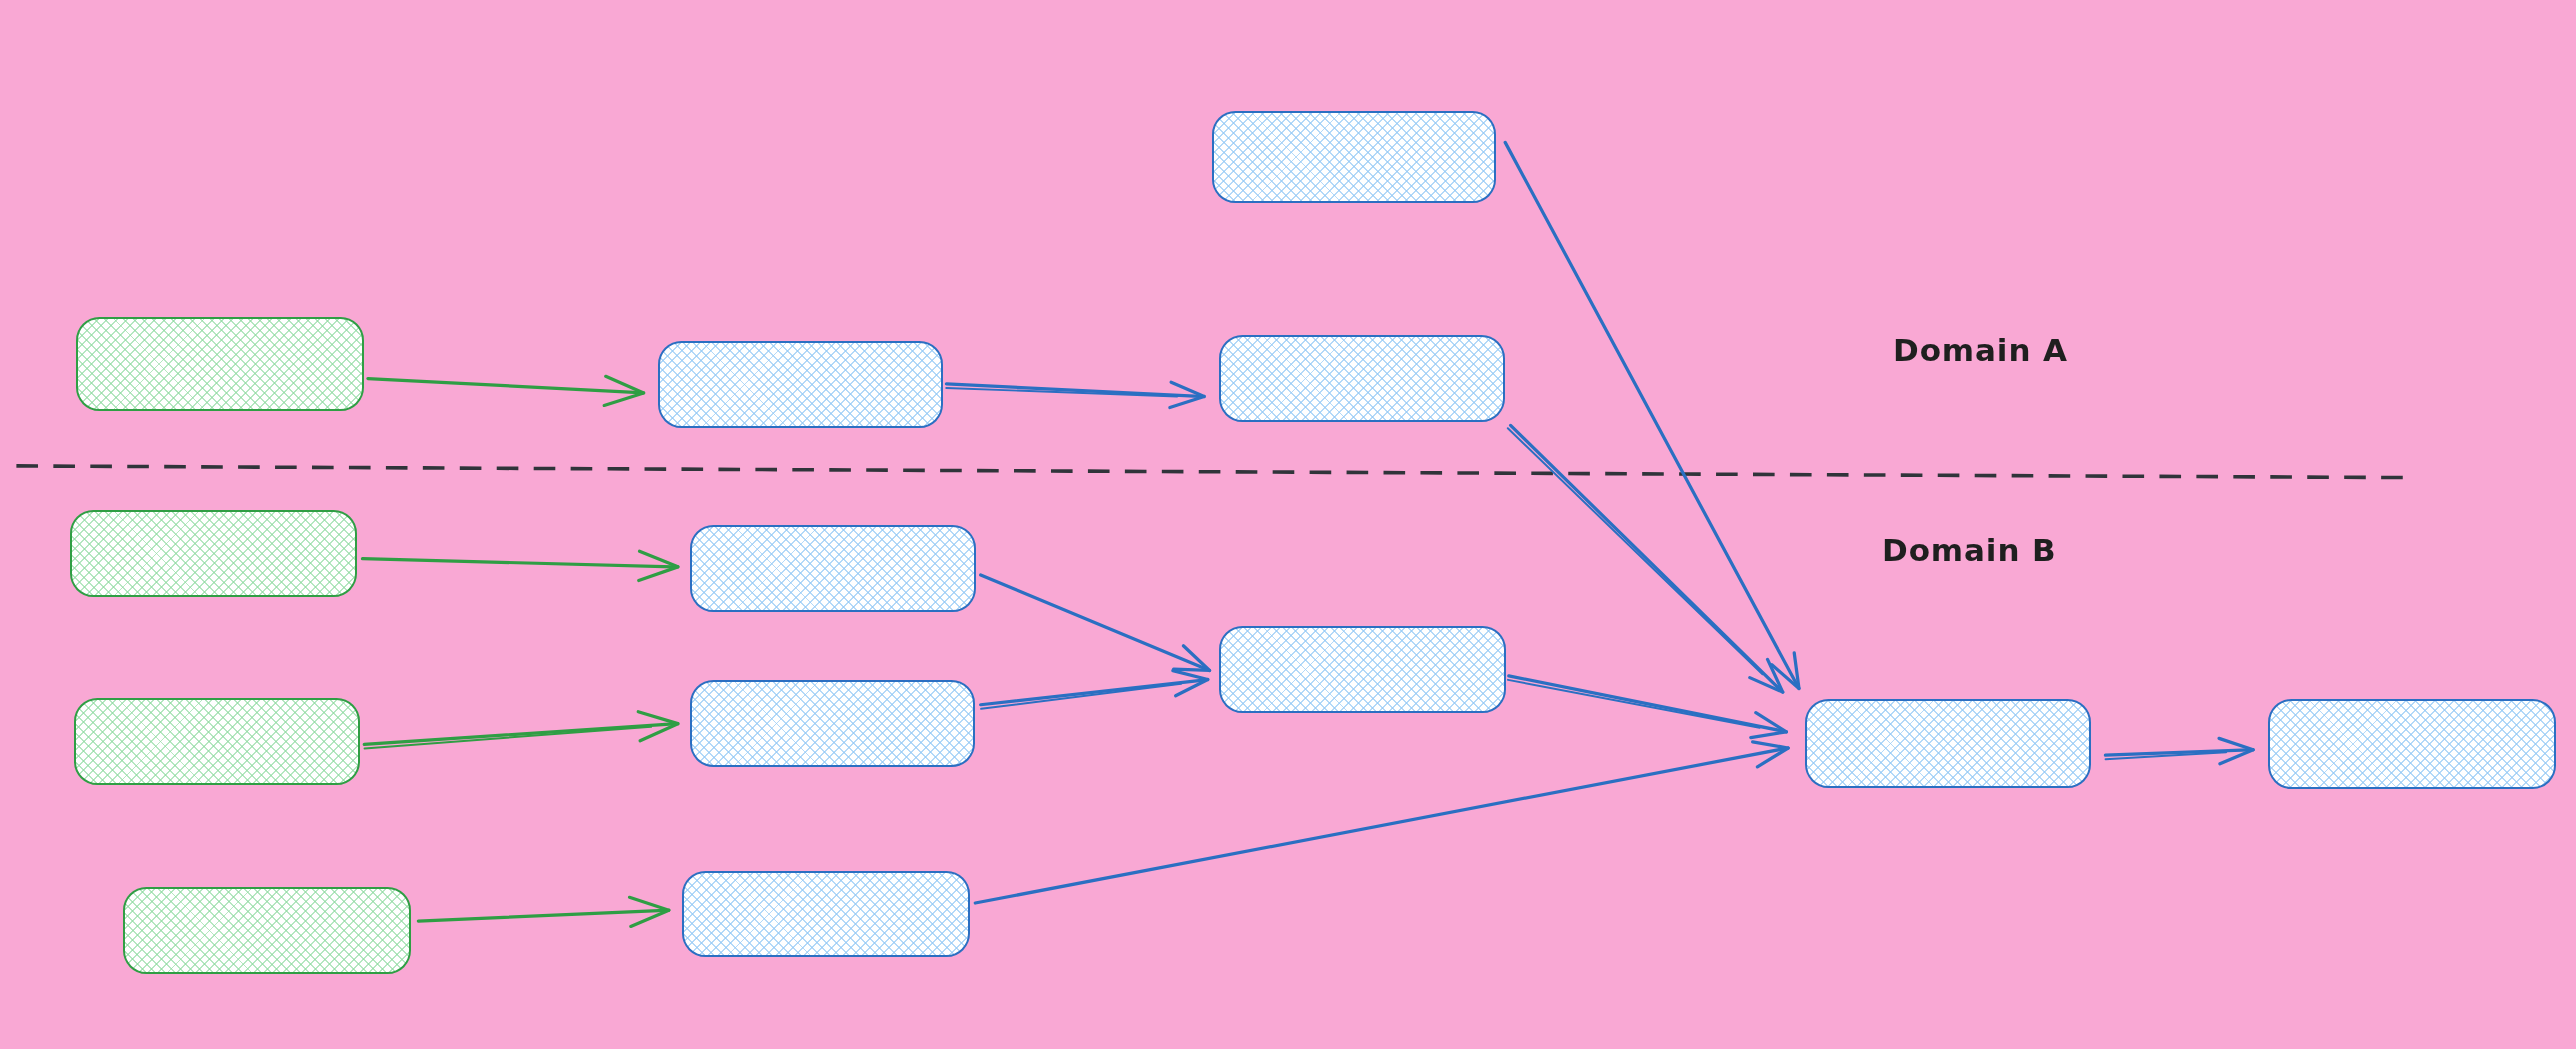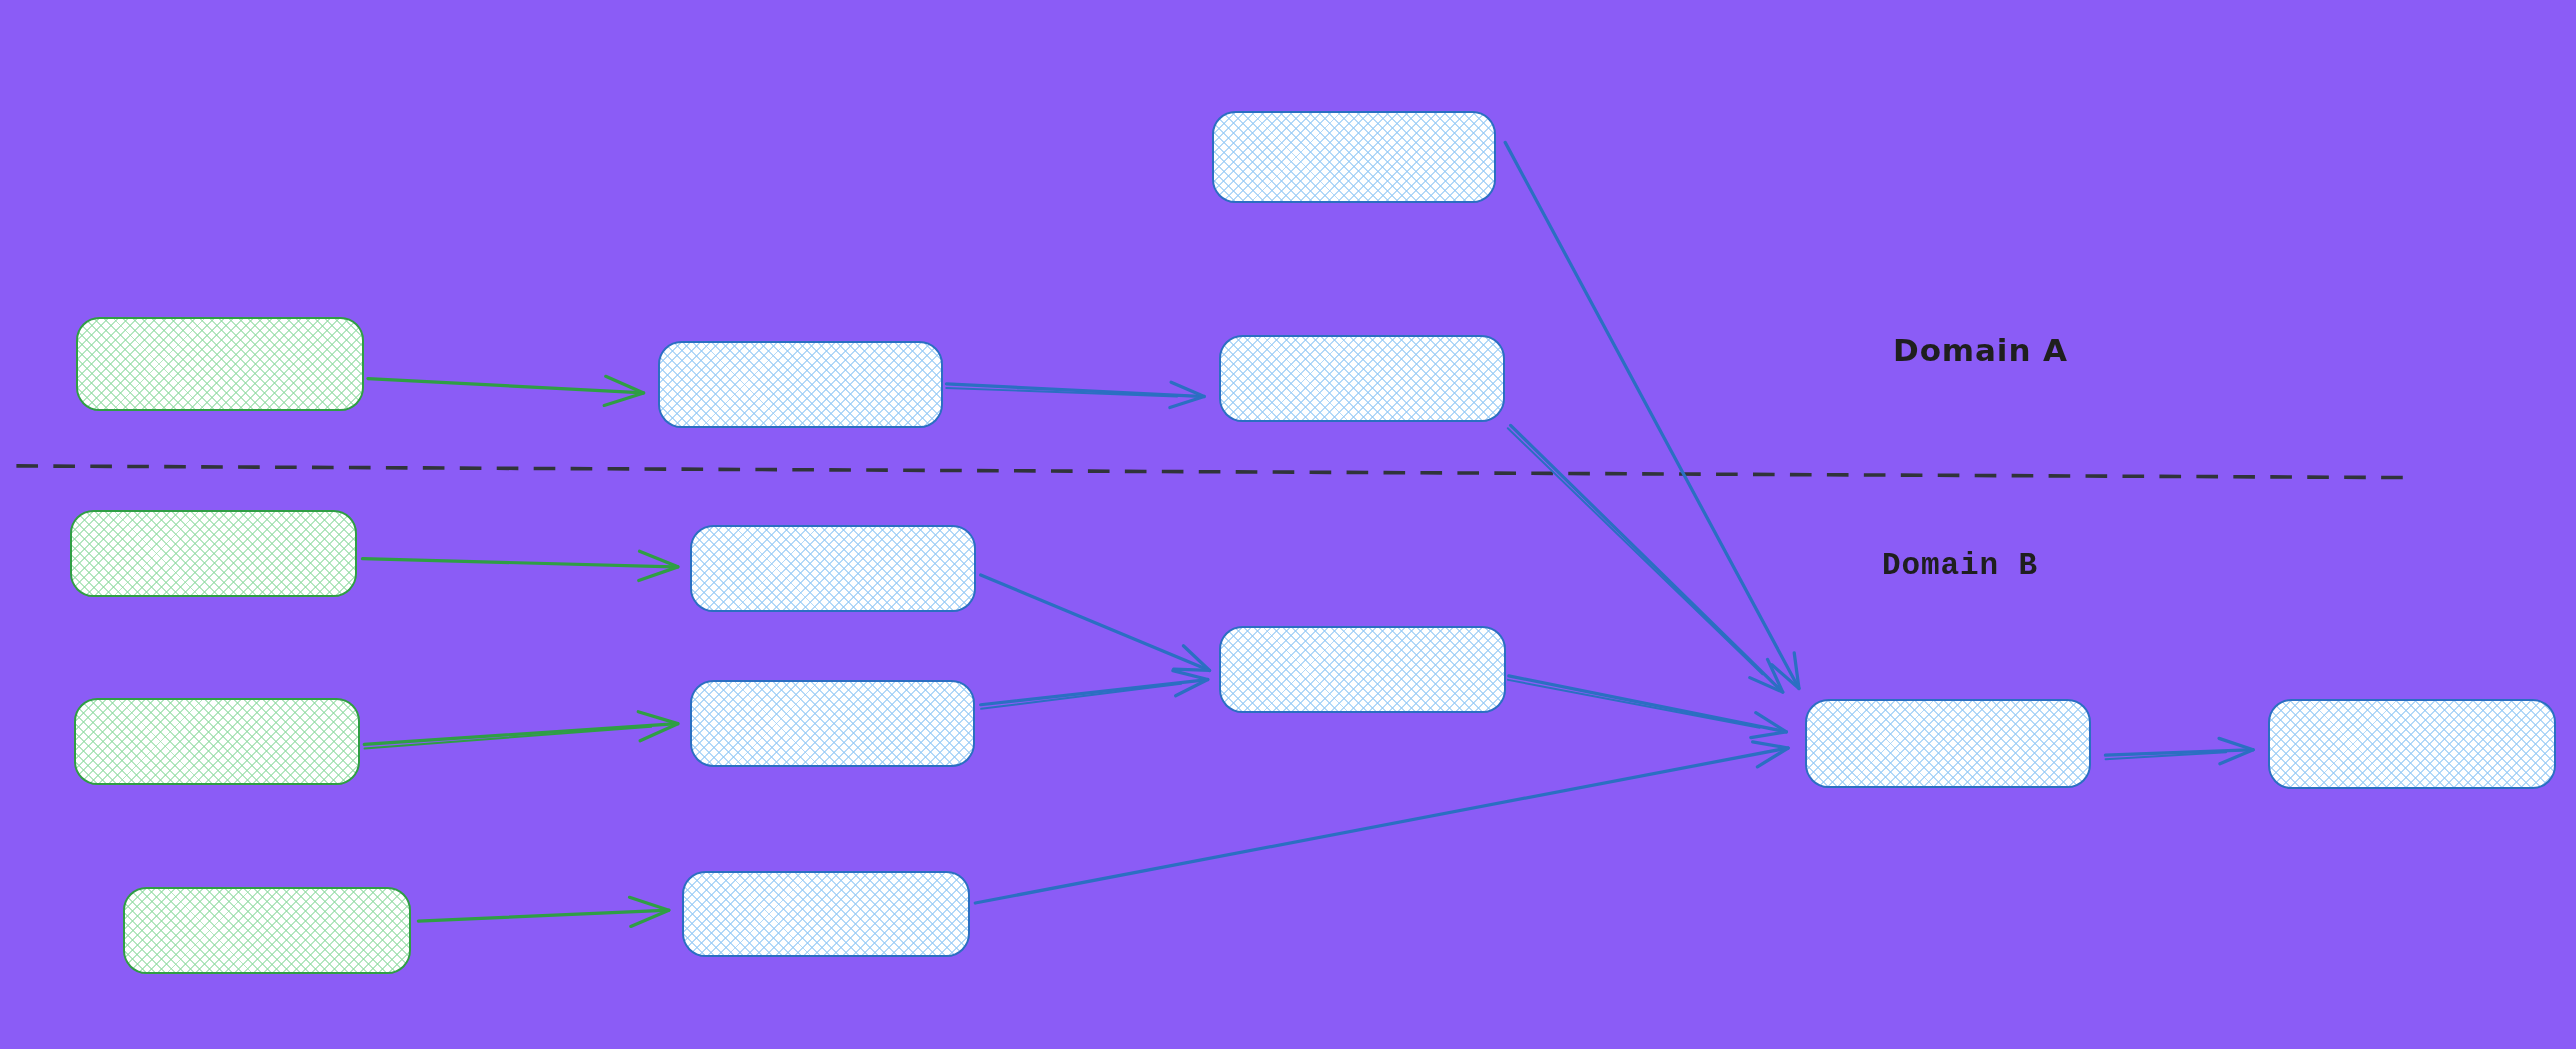--- a/index.html
+++ b/index.html
@@ -1,19 +1,19 @@
 <!DOCTYPE html>
 <html style="font-size:14.4px"><head>
 <meta charset="utf-8">
 <style>
   html,body{margin:0;padding:0;background:#ffffff;}
   #canvas{
     position:relative;
     width:2576px;height:1049px;
-    background:#8b5cf6;
+    background:#f9a8d4;
     overflow:hidden;
     font-family:"DejaVu Sans", sans-serif;
   }
   #edge-layer{position:absolute;left:0;top:0;width:2576px;height:1049px;}
   #node-layer{position:absolute;left:0;top:0;width:2576px;height:1049px;}
   .node{
     position:absolute;
     box-sizing:border-box;
     border:2.7px solid;
     border-radius:23.4px;
@@ -123,15 +123,15 @@
       <div class="node blue" style="left: 690px; top: 525px; width: 286px; height: 87px;"></div>
       <div class="node green" style="left: 74px; top: 698px; width: 286px; height: 87px;"></div>
       <div class="node blue" style="left: 690px; top: 680px; width: 285px; height: 87px;"></div>
       <div class="node blue" style="left: 1219px; top: 626px; width: 287px; height: 87px;"></div>
       <div class="node green" style="left: 123px; top: 887px; width: 288px; height: 87px;"></div>
       <div class="node blue" style="left: 682px; top: 871px; width: 288px; height: 86px;"></div>
       <div class="node blue" style="left: 1805px; top: 699px; width: 286px; height: 89px;"></div>
       <div class="node blue" style="left: 2268px; top: 699px; width: 288px; height: 90px;"></div>
     </div>
   <div class="domain-label" id="label-domain-a" style="left: 1893px; top: 332px;">Domain A</div>
-  <div class="domain-label" id="label-domain-b" style="left: 1882px; top: 548px; font-family: Liberation Mono, monospace;">Domain B</div>
+  <div class="domain-label" id="label-domain-b" style="left: 1882px; top: 532px;">Domain B</div>
 </div>
 
 
 </body></html>

